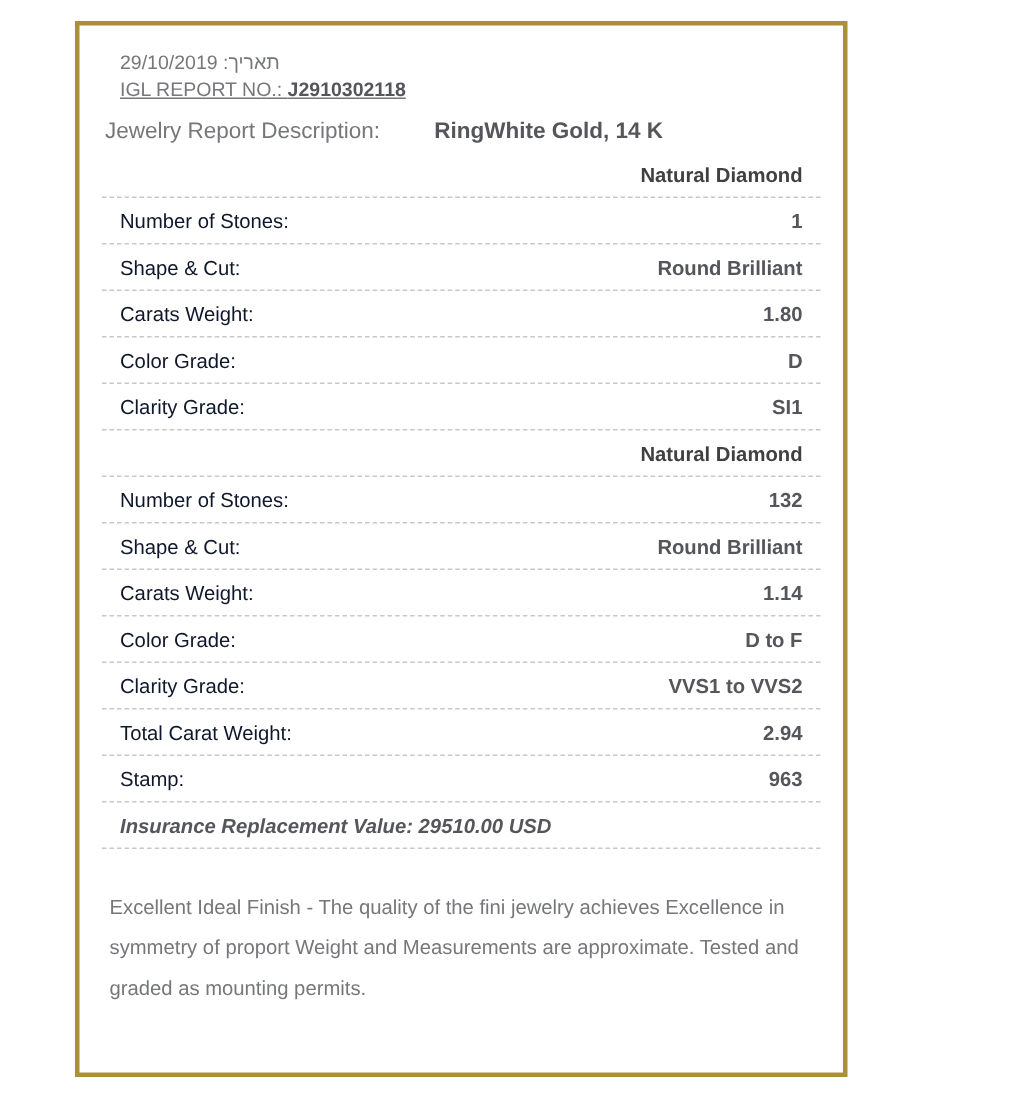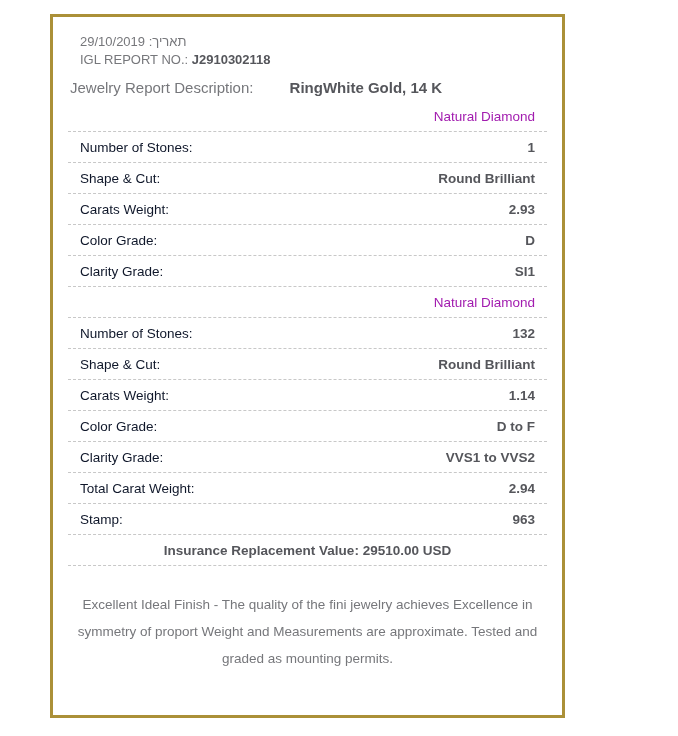--- a/index.html
+++ b/index.html
@@ -11,42 +11,42 @@
   .frame{
     position:absolute;left:50px;top:14px;width:515px;height:704px;
     border:3px solid #ab9038;box-sizing:border-box;background:#fff;
   }
   .header{padding:16px 0 0 0;}
   .date-block{margin-left:27px;}
   .date-line{
     direction:rtl;text-align:left;
     font-size:13px;line-height:18px;color:#76777b;
   }
-  .report-no-line{font-size:13px;line-height:18px;color:#76777b;}
+  .report-no-line{font-size:13px;line-height:18px;color:#76777b;text-decoration:underline;}
   .report-no-line .bold-val{font-weight:bold;color:#55565b;}
   .desc-line{
     margin:8px 0 0 17px;font-size:15px;line-height:22px;color:#76777b;
   }
   .desc-line .bold-val{font-weight:bold;color:#55565b;padding-left:32px;}
   .table{margin:2px 15px 0 15px;}
   .row{
     height:31px;box-sizing:border-box;
     display:flex;align-items:center;justify-content:space-between;
     padding:0 12px;border-bottom:1px dashed #c8c8c8;
     font-size:13.5px;
   }
   .row .label{color:#0f172a;}
   .row .value{font-weight:bold;color:#55565b;}
   .row.header-row{justify-content:flex-end;}
-  .row.header-row .section-title{font-weight:normal;color:#a21caf;}
-  .row.total-row{justify-content:center;}
+  .row.header-row .section-title{font-weight:bold;color:#404040;}
+  .row.total-row{justify-content:flex-start;font-style:italic;}
   .row.total-row .value{font-weight:bold;color:#55565b;}
   .footer-note{
     margin:25px 20px 0 20px;
-    text-align:center;color:#76777b;
+    color:#76777b;
     font-size:13.5px;line-height:27px;
   }
 </style>
 </head>
 <body>
 
 <div class="frame">
 
   <div class="header">
     <div class="date-block">
@@ -63,21 +63,21 @@
     <div class="row">
         <span class="label">Number of Stones:</span>
         <span class="value">1</span>
       </div>
     <div class="row">
         <span class="label">Shape &amp; Cut:</span>
         <span class="value">Round Brilliant</span>
       </div>
     <div class="row">
         <span class="label">Carats Weight:</span>
-        <span class="value">2.93</span>
+        <span class="value">1.80</span>
       </div>
     <div class="row">
         <span class="label">Color Grade:</span>
         <span class="value">D</span>
       </div>
     <div class="row">
         <span class="label">Clarity Grade:</span>
         <span class="value">SI1</span>
       </div>
     <div class="row header-row">

